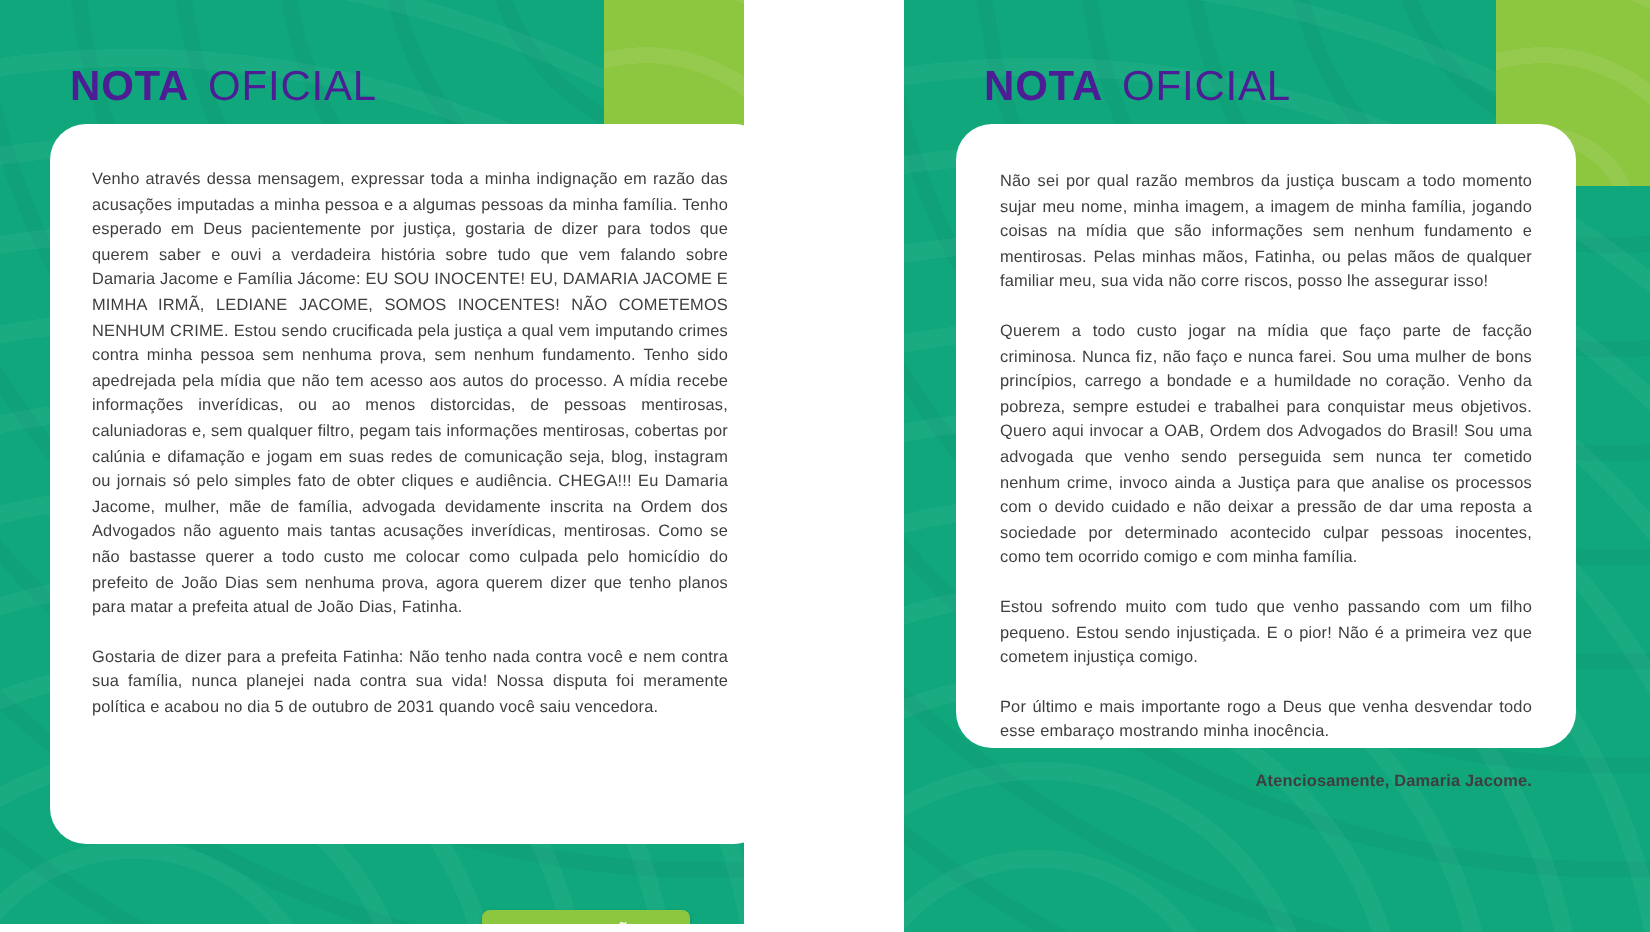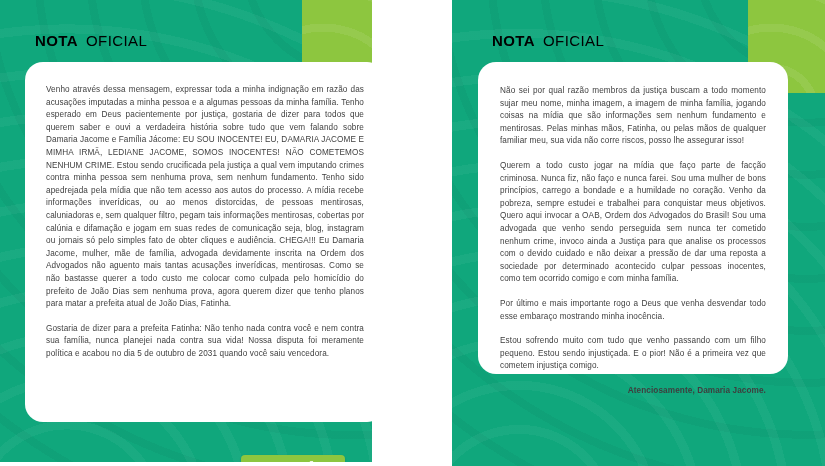--- a/index.html
+++ b/index.html
@@ -42,22 +42,22 @@
     background-image: repeating-radial-gradient(circle at 30% 120%, rgba(255,255,255,0.08) 0 8px, rgba(255,255,255,0) 8px 40px);
     z-index: 1;
   }
   .panel-left  .corner-accent { width: 70px; }
   .panel-right .corner-accent { width: 77px; }
 
   .page-title {
     position: absolute;
     top: 32px;
     z-index: 3;
-    color: #000000;
-    font-size: 15px;
+    color: #4c1d95;
+    font-size: 21px;
     letter-spacing: 0.4px;
     white-space: nowrap;
   }
   .panel-left  .page-title { left: 35px; }
   .panel-right .page-title { left: 40px; }
   .title-bold  { font-weight: 700; }
   .title-light { font-weight: 400; margin-left: 4px; }
 
   .statement-card {
     position: absolute;
@@ -146,19 +146,19 @@
     <div class="corner-accent"></div>
 
     <h1 class="page-title">
       <span class="title-bold">NOTA</span>
       <span class="title-light">OFICIAL</span>
     </h1>
 
     <div class="statement-card">
       <p>Não sei por qual razão membros da justiça buscam a todo momento sujar meu nome, minha imagem, a imagem de minha família,  jogando coisas  na mídia  que  são  informações sem nenhum fundamento e mentirosas. Pelas minhas mãos, Fatinha, ou pelas mãos de qualquer familiar meu, sua vida não corre riscos, posso lhe assegurar isso!</p>
       <p>Querem a todo custo jogar na mídia que faço parte de facção criminosa. Nunca fiz, não faço e nunca farei. Sou uma mulher de bons princípios, carrego a bondade e a  humildade no coração. Venho da pobreza, sempre estudei e trabalhei para conquistar meus objetivos. Quero aqui  invocar a OAB, Ordem dos Advogados do Brasil! Sou uma advogada que venho sendo perseguida sem nunca ter cometido nenhum crime, invoco ainda  a Justiça para que analise os processos com o devido cuidado e não deixar a pressão de dar uma reposta a sociedade por determinado acontecido culpar pessoas inocentes, como tem ocorrido comigo e com minha família.</p>
+      <p>Estou  sofrendo muito com tudo que venho passando com um filho pequeno. Estou sendo injustiçada. E o pior! Não é a primeira vez que cometem injustiça comigo.</p>
       <p>Por último e mais importante rogo a Deus que venha desvendar todo esse embaraço mostrando minha inocência.</p>
-      <p>Estou  sofrendo muito com tudo que venho passando com um filho pequeno. Estou sendo injustiçada. E o pior! Não é a primeira vez que cometem injustiça comigo.</p>
       <p class="signature">Atenciosamente, Damaria Jacome.</p>
     </div>
   </section>
 
 </div>
 
 </body></html>

